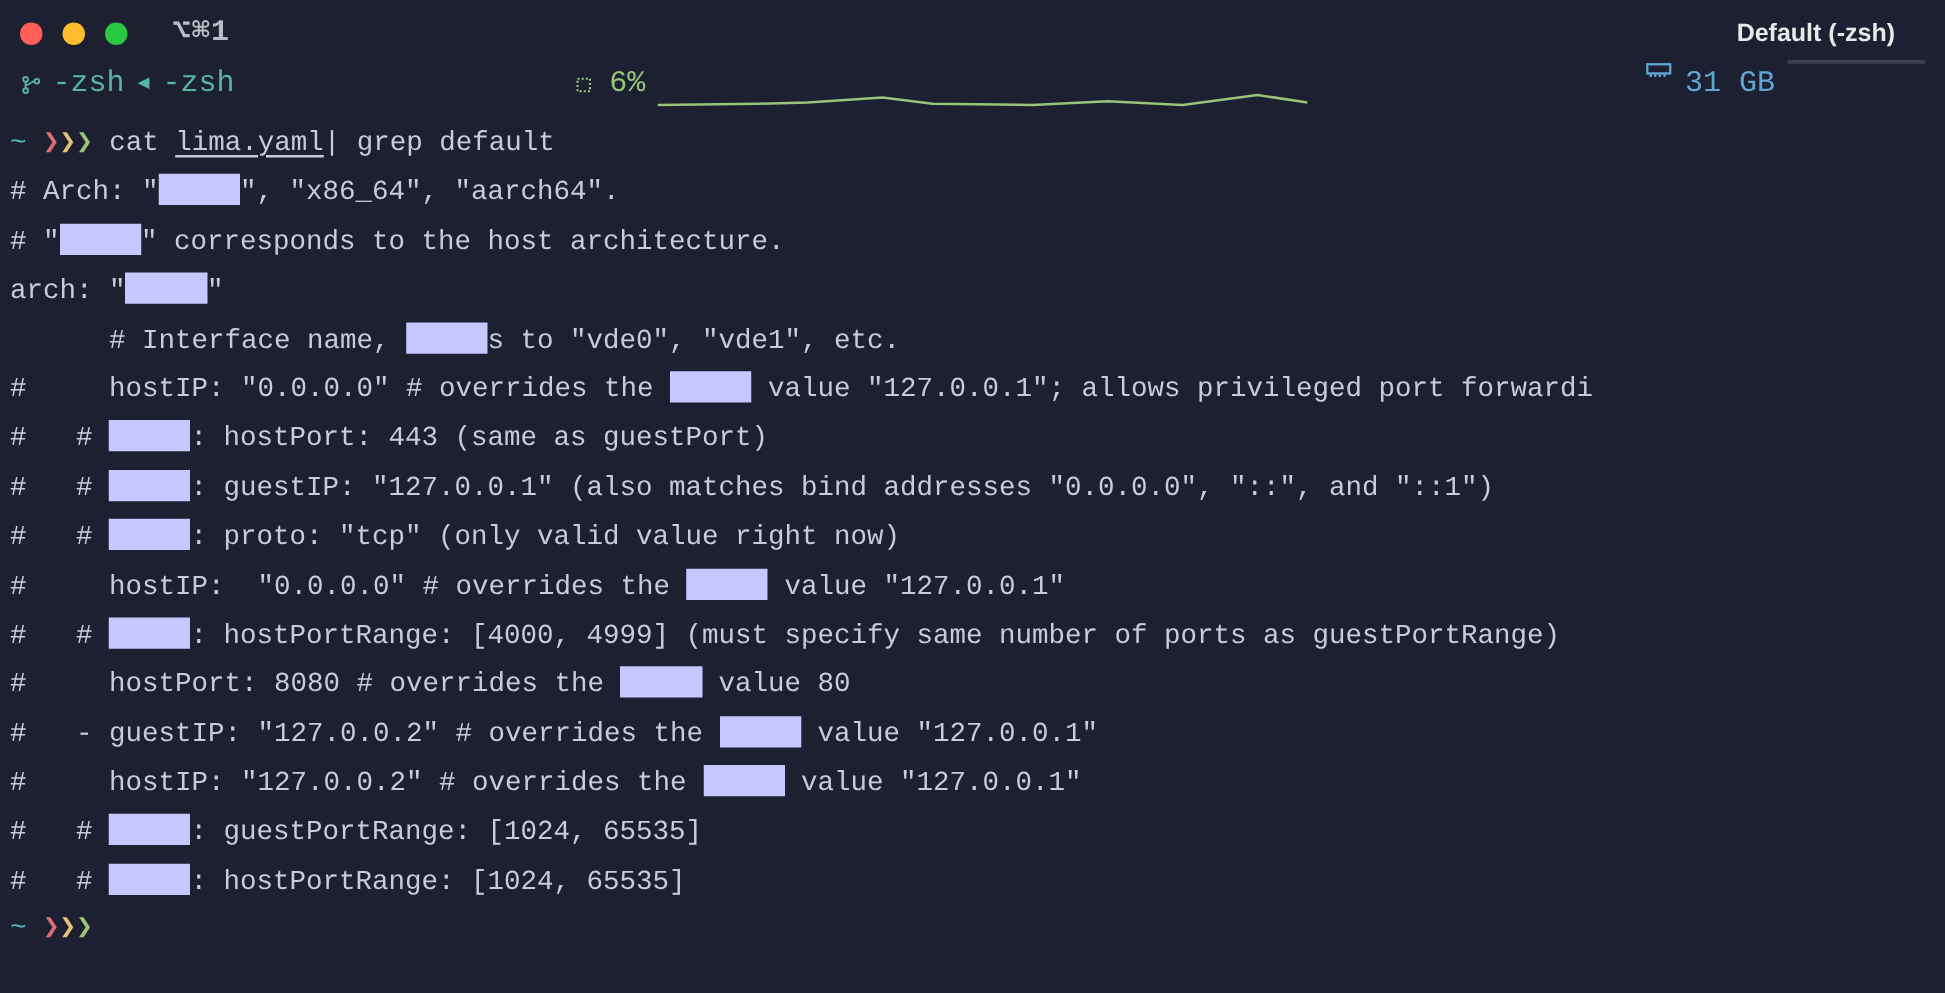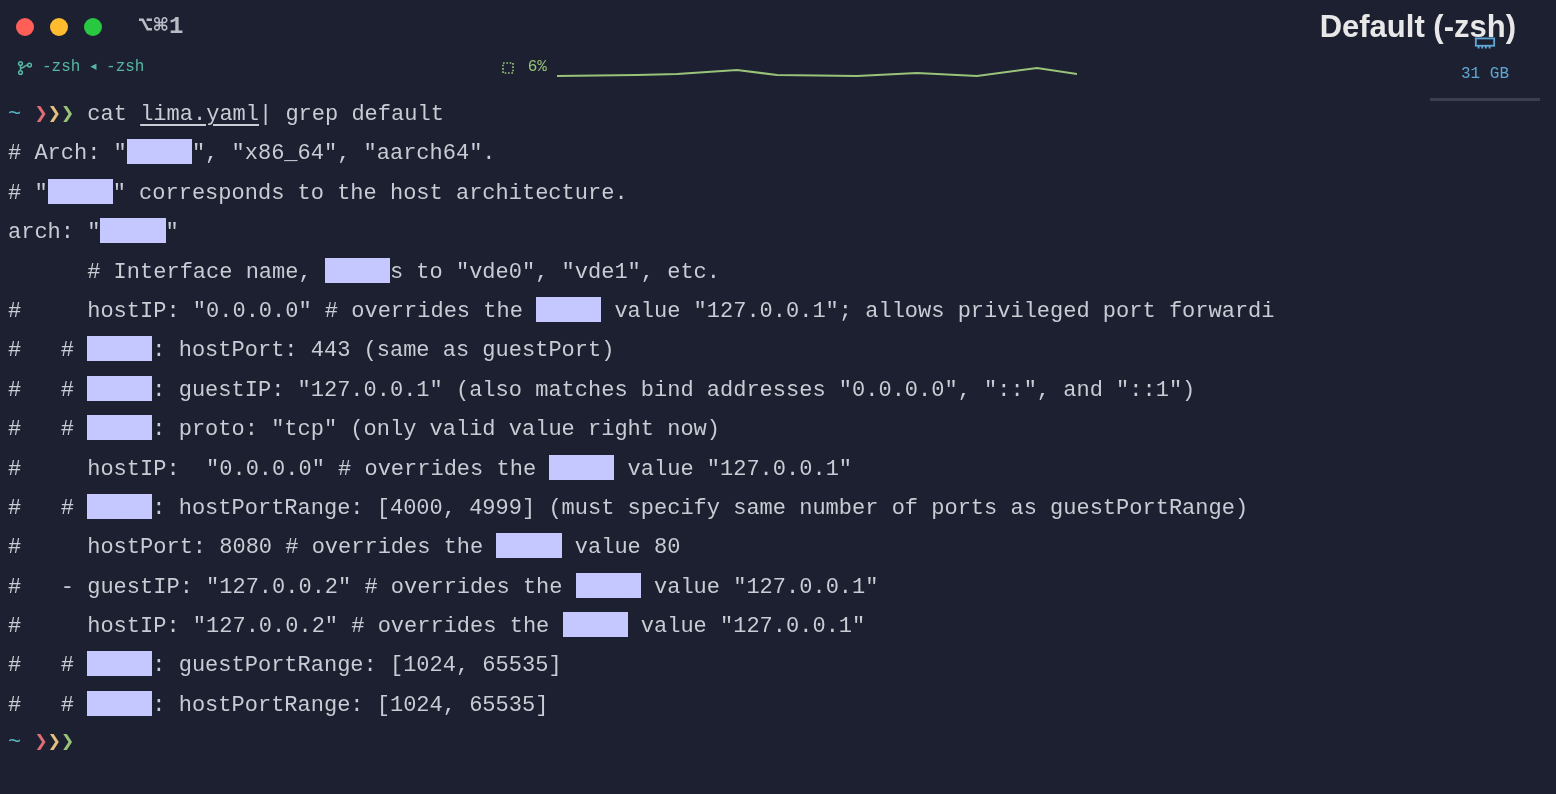--- a/index.html
+++ b/index.html
@@ -46,29 +46,29 @@
     color: #b8bcc4;
     font-weight: 600;
     font-size: 24px;
     letter-spacing: 1px;
   }
   .title {
     margin-left: auto;
     margin-right: 24px;
     color: #e8e8e8;
     font-weight: 700;
-    font-size: 31px;
+    font-size: 20px;
     font-family: ui-sans-serif, -apple-system, sans-serif;
   }
   .statusbar {
     display: flex;
     align-items: center;
     padding: 0 16px;
     height: 36px;
-    font-size: 16px;
+    font-size: 24px;
   }
   .status-left {
     display: flex;
     align-items: center;
     gap: 8px;
     color: var(--teal);
   }
   .status-center {
     margin: 0 auto;
     display: flex;
@@ -77,24 +77,22 @@
     color: var(--lightgreen);
   }
   .spark {
     position: relative;
     width: 520px;
     height: 14px;
   }
   .spark svg { width: 100%; height: 100%; }
   .status-right {
     display: flex;
-    align-items: center;
     gap: 10px;
     color: #5fa7d4;
-    flex-direction: column;
   }
   .ram-bar {
     width: 110px;
     height: 3px;
     background: #3a4050;
   }
   .ram-bar-fill {
     width: 30%;
     height: 100%;
     background: #5fa7d4;

